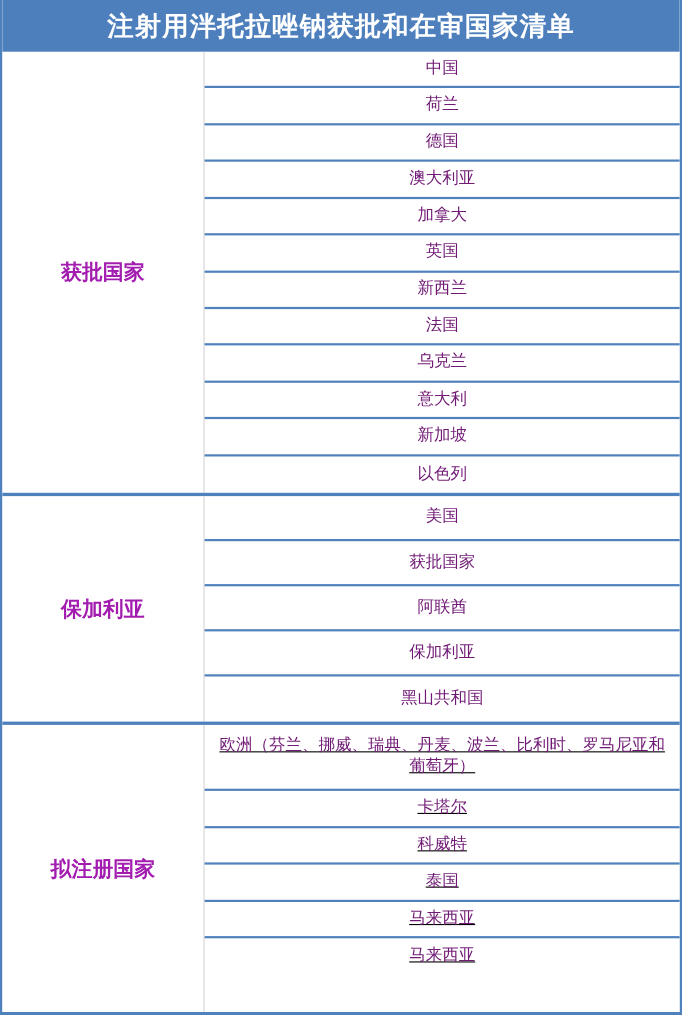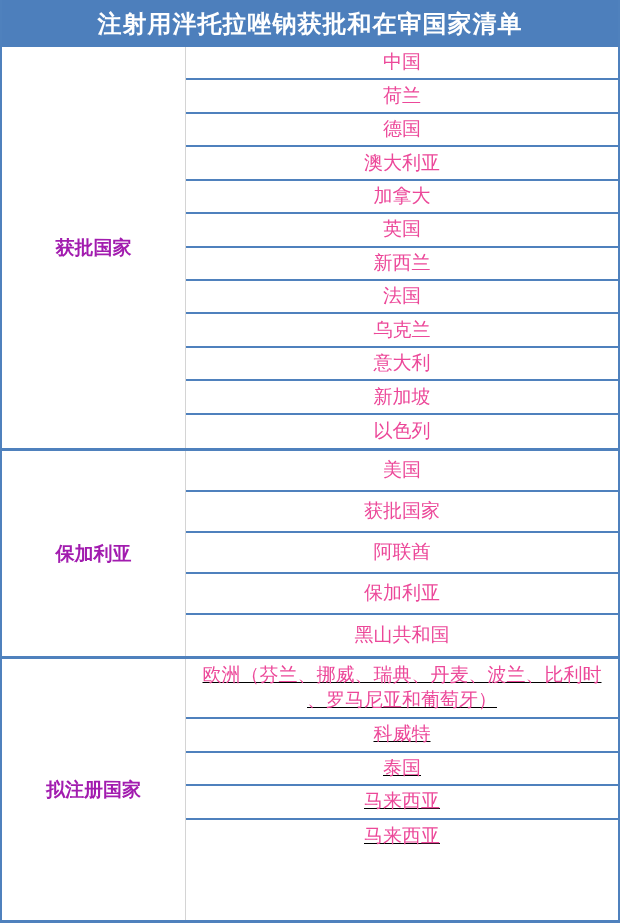--- a/index.html
+++ b/index.html
@@ -65,22 +65,22 @@
   }
   .section-3 .rows {
     grid-template-rows: 60px repeat(6, 1fr);
     text-decoration: underline;
   }
   .row {
     display: flex;
     align-items: center;
     justify-content: center;
     text-align: center;
-    font-size: 19px;
-    color: #ec4899;
+    font-size: 15px;
+    color: #701a75;
     line-height: 1.3;
     padding: 0 10px;
     box-sizing: border-box;
     border-bottom: 2px solid #4F81BD;
     line-break: anywhere;
     word-break: break-all;
   }
   .row:last-child { border-bottom: none; }
 </style>
 </head>
@@ -115,20 +115,21 @@
           <div class="row">阿联酋</div>
           <div class="row">保加利亚</div>
           <div class="row">黑山共和国</div>
         </div>
   </div>
 
   <div class="section section-3">
     <div class="category">拟注册国家</div>
     <div class="rows">
           <div class="row">欧洲（芬兰、挪威、瑞典、丹麦、波兰、比利时、罗马尼亚和葡萄牙）</div>
+          <div class="row">卡塔尔</div>
           <div class="row">科威特</div>
           <div class="row">泰国</div>
           <div class="row">马来西亚</div>
           <div class="row">马来西亚</div>
         </div>
   </div>
 </div>
 </div>
 
 </body></html>

